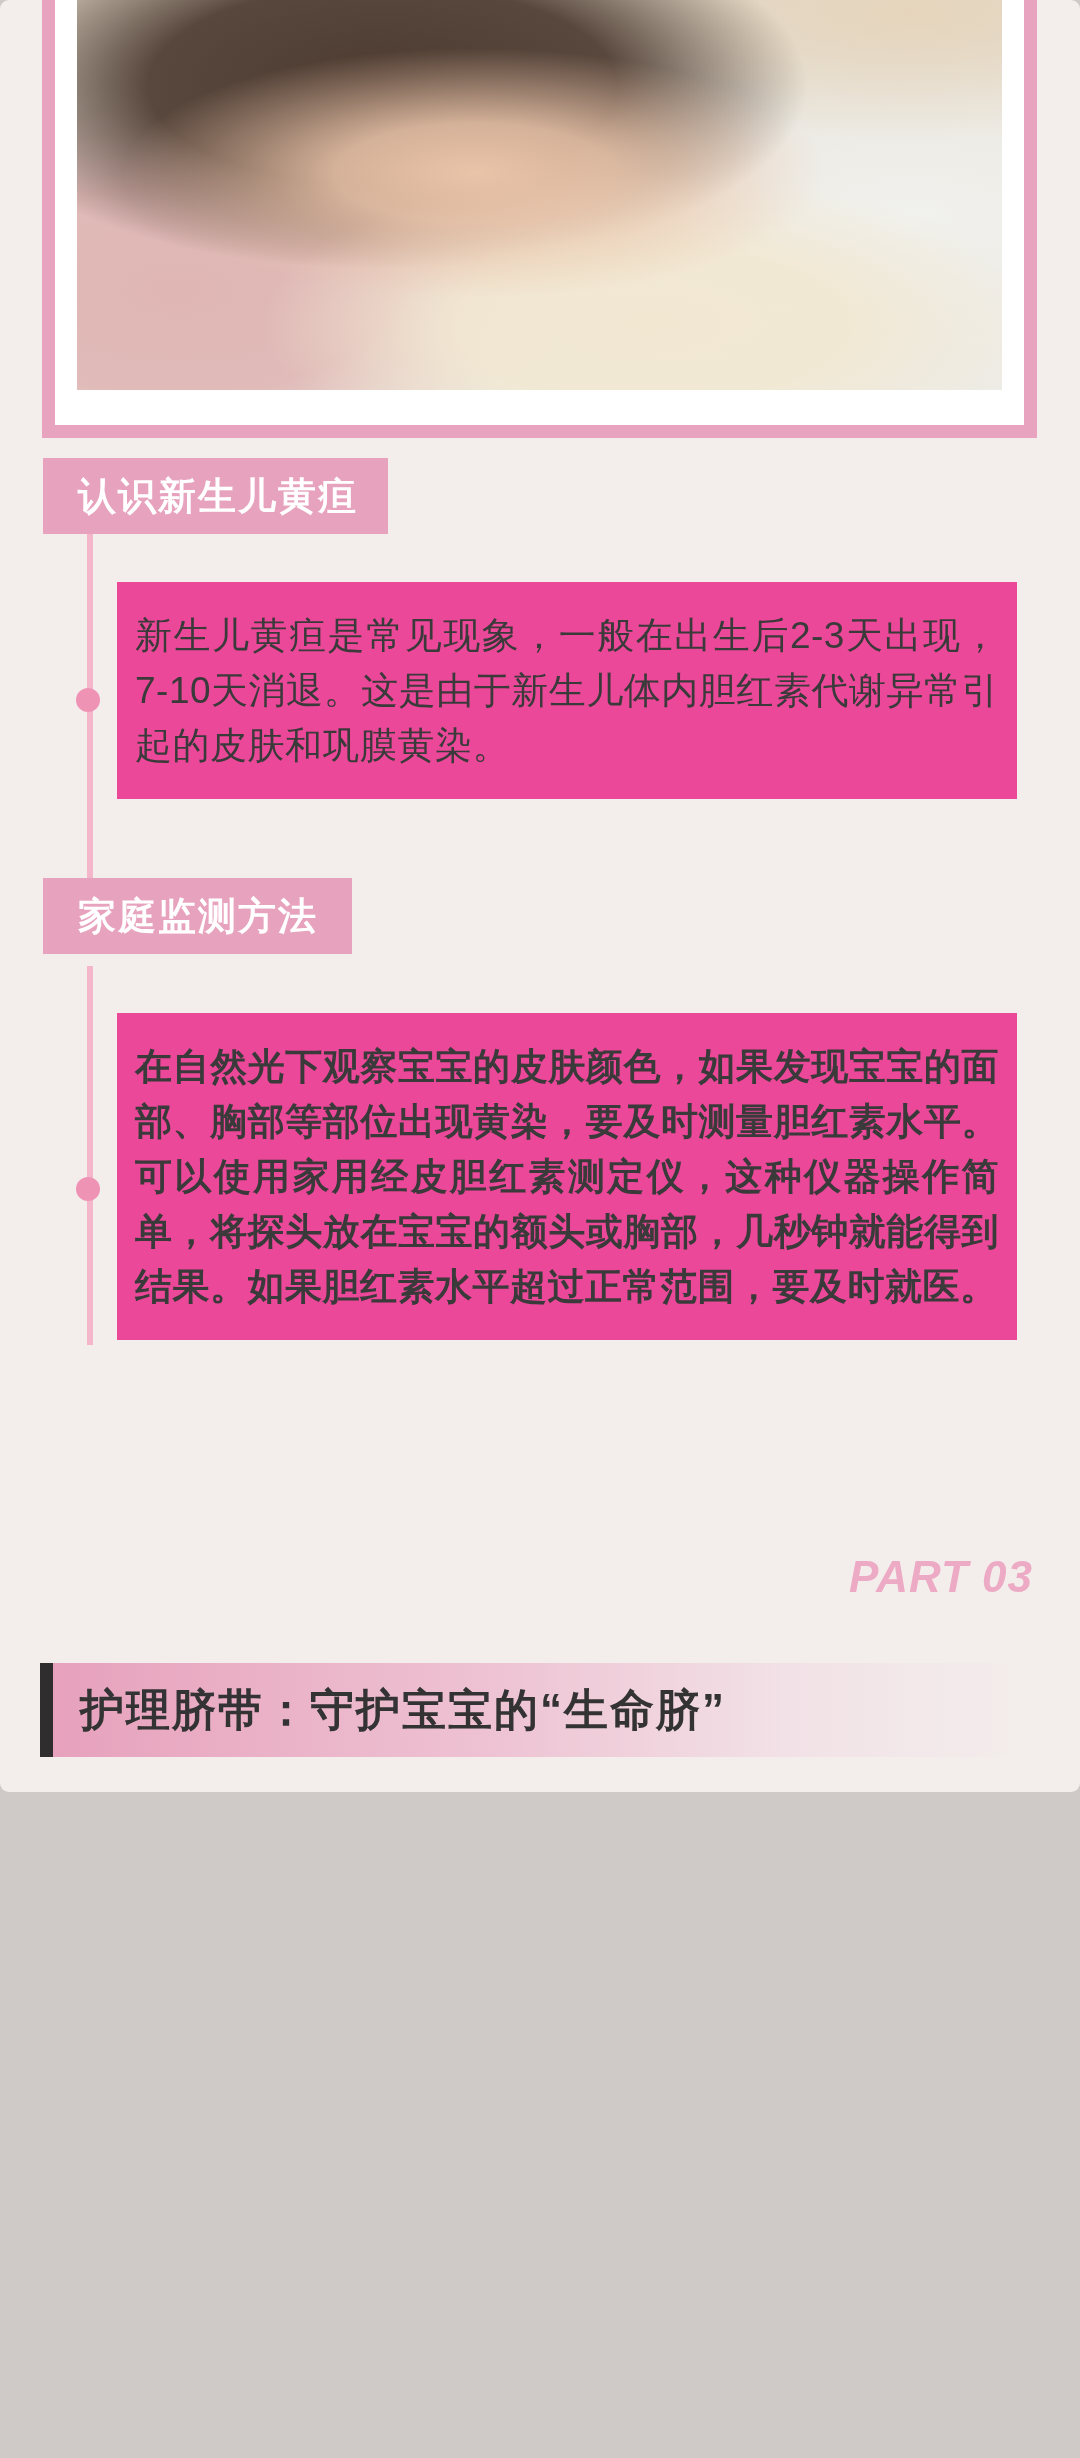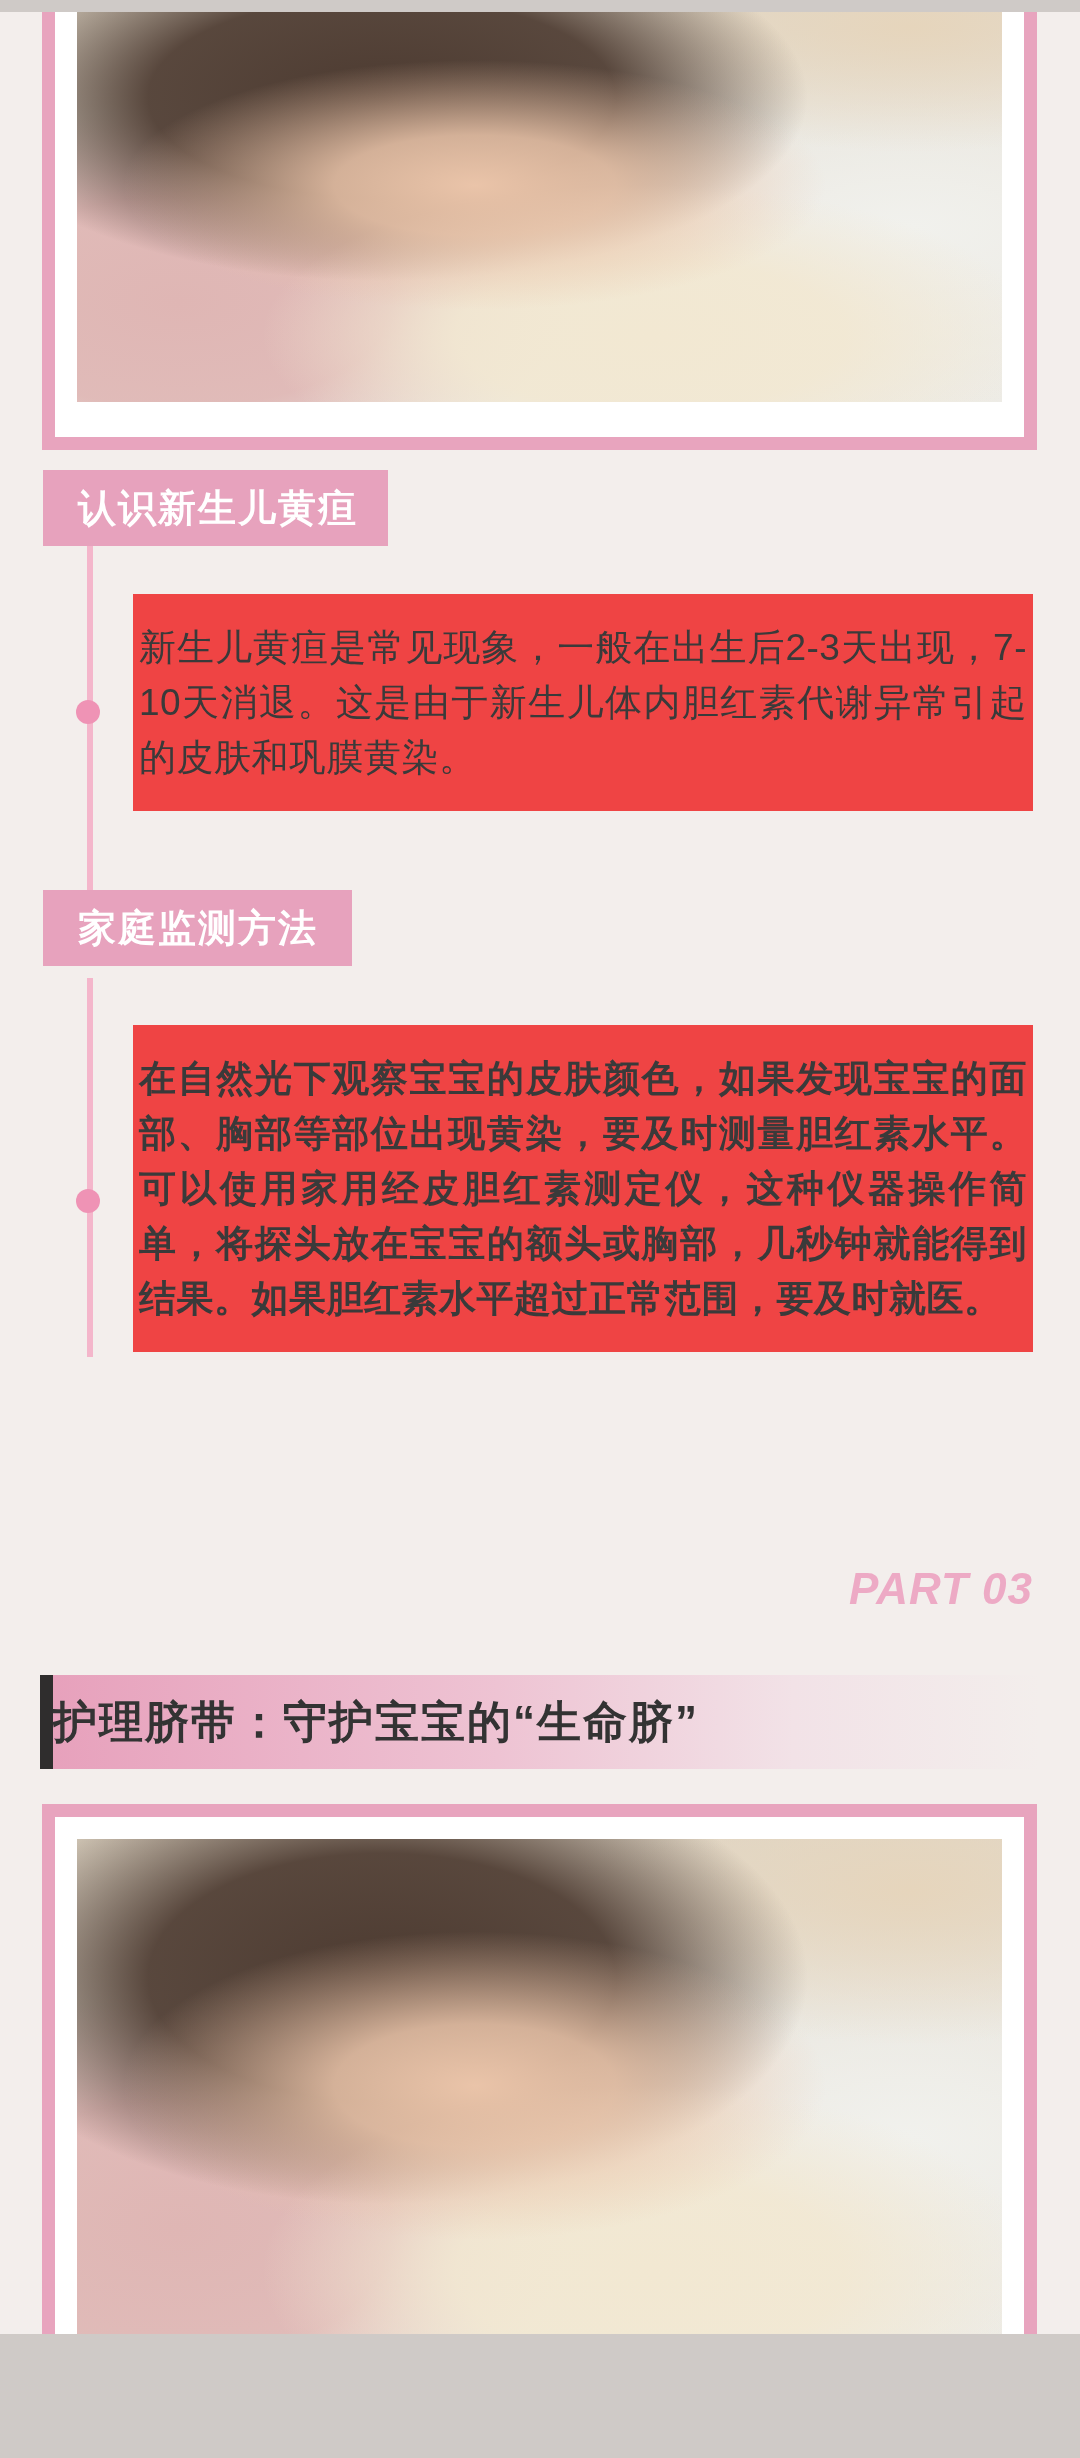--- a/index.html
+++ b/index.html
@@ -1,23 +1,24 @@
 <!DOCTYPE html>
 <html><head>
 <meta charset="utf-8">
 <style>
   html,body{margin:0;padding:0;background:#cfcac7;}
   *{box-sizing:border-box;}
   #page{
     position:relative;
-    width:1080px;height:2322px;
-    margin:12px auto;
+    width:1080px;height:1792px;
+    margin:0 auto;
     background:#f3eeec;
     overflow:hidden;
     font-family:"Liberation Sans","DejaVu Sans",sans-serif;
+    border-radius:9px;
   }
   
   .photo-frame{
     position:absolute;left:42px;width:995px;
     background:#ffffff;
     border:13px solid #e8a4be;
     padding:22px 22px 35px 22px;
   }
   .photo-frame.first{top:-62px;height:500px;}
   .photo-frame.second{top:1792px;height:597px;}
@@ -44,43 +45,44 @@
   .pink-label.l2{top:878px;width:309px;}
   
   .v-line{position:absolute;left:87px;width:6px;background:#f4b6cb;}
   .v-line.s1{top:534px;height:356px;}
   .v-line.s2{top:966px;height:379px;}
   .t-dot{position:absolute;left:76px;width:24px;height:24px;border-radius:50%;background:#ef93b5;}
   .t-dot.d1{top:688px;}
   .t-dot.d2{top:1177px;}
   
   .text-card{
-    position:absolute;left:133px;width:900px;
-    background:#ef4444;
-    padding:26px 6px;
+    position:absolute;left:117px;width:900px;
+    background:#ec4899;
+    padding:26px 18px;
   }
   .text-card.c1{top:582px;}
   .text-card.c2{top:1013px;font-weight:bold;}
   .text-card p{
     margin:0;
     font-size:37px;line-height:55px;letter-spacing:.5px;
     color:#3a3a3a;text-align:justify;
   }
   
   .part-number{
     position:absolute;right:47px;top:1552px;
     font-size:44px;font-weight:700;letter-spacing:1px;
     color:#edaac5;white-space:nowrap;font-style:italic;
   }
   
   .title-bar{
     position:absolute;left:40px;top:1663px;width:1000px;height:94px;
     border-left:13px solid #2f2d2d;
     background:linear-gradient(90deg,#e7a1bc 0%,#eec3d3 45%,#f2e2e7 75%,#f3eeec 100%);
     display:flex;align-items:center;
+    padding-left:27px;
   }
   .title-bar h2{
     margin:0;font-size:44px;font-weight:700;letter-spacing:2px;
     color:#333333;white-space:nowrap;
   }
   
   .sub-banner{
     position:absolute;left:43px;top:2413px;width:310px;height:76px;
     background:#e7a2bd;color:#ffffff;
     font-size:38px;font-weight:700;line-height:76px;letter-spacing:2px;

